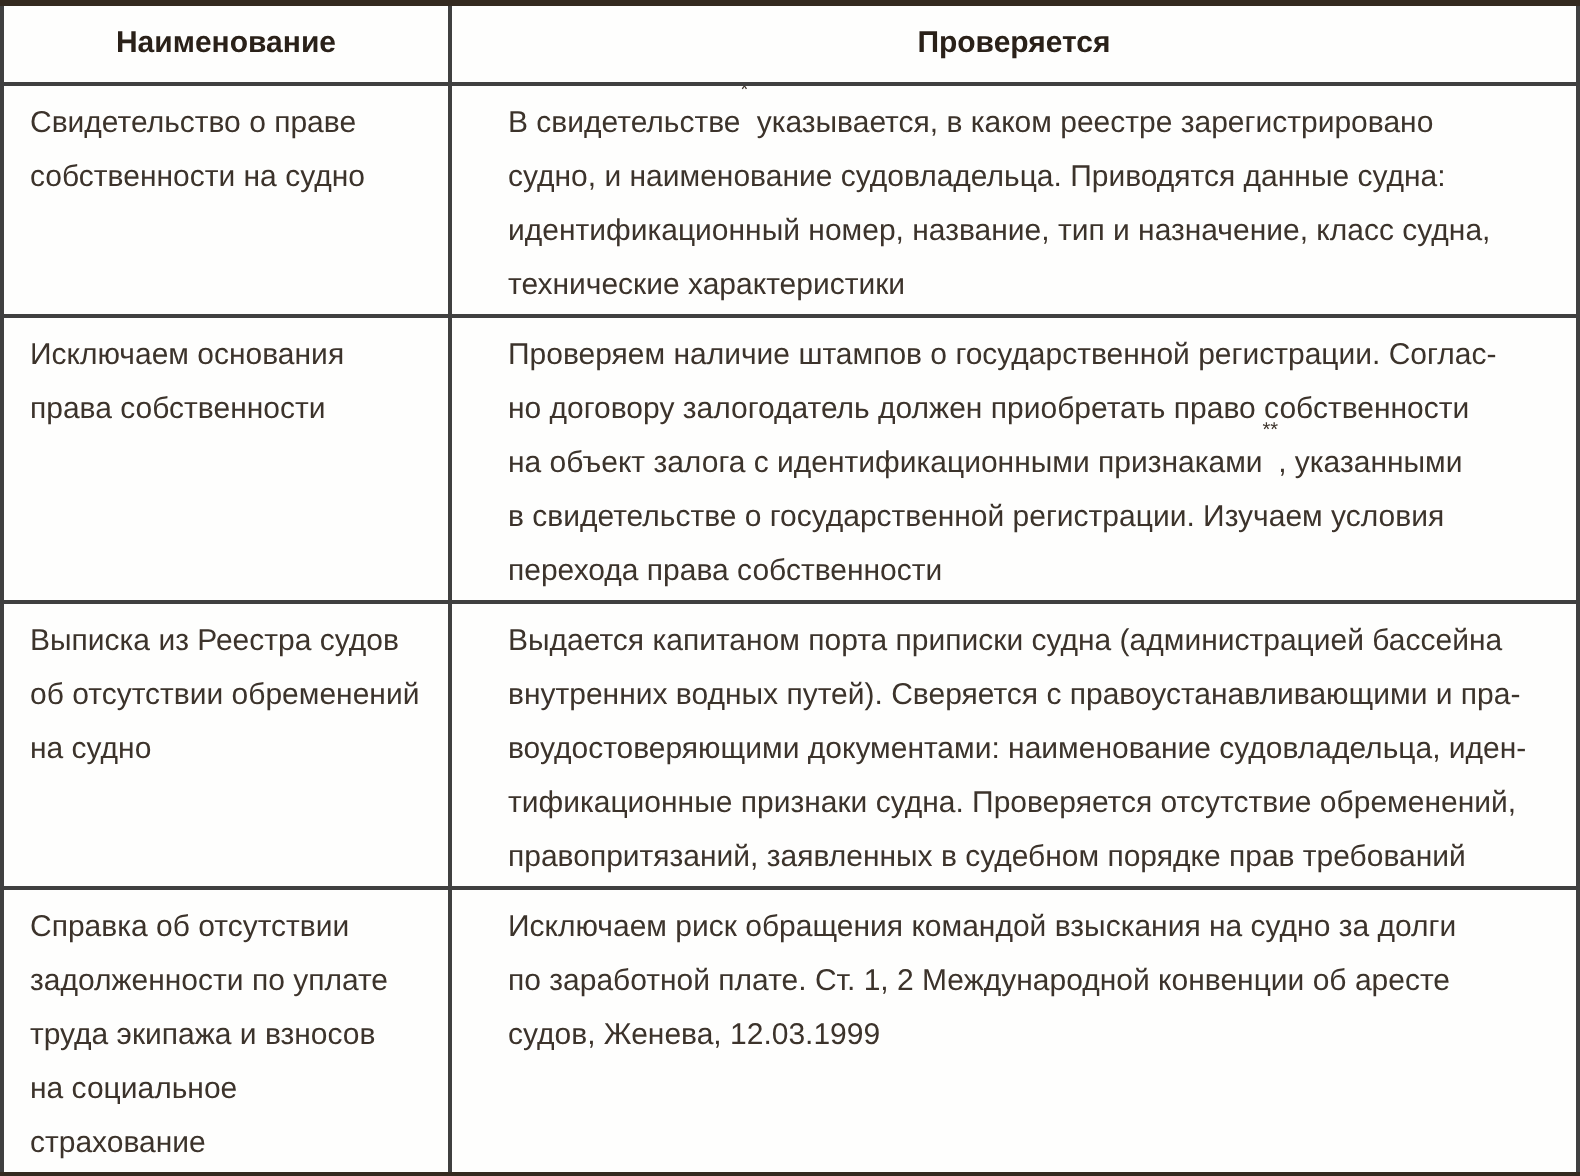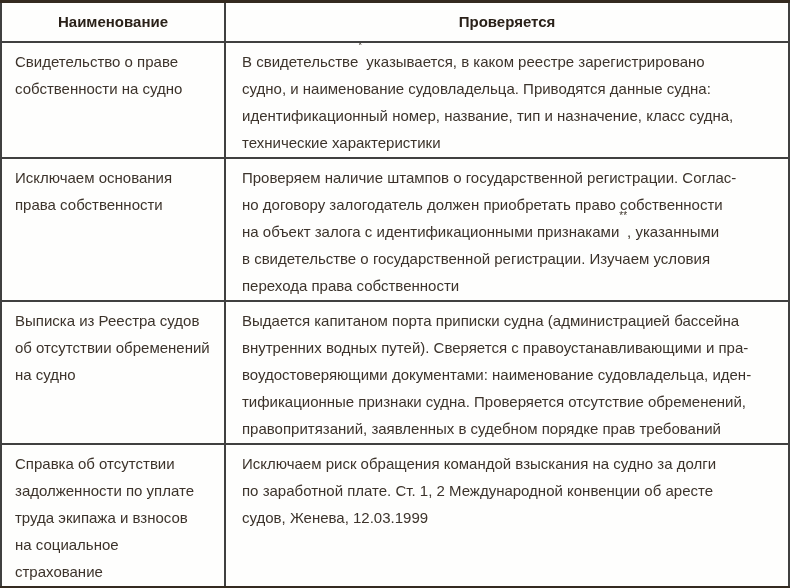--- a/index.html
+++ b/index.html
@@ -39,21 +39,21 @@
     font-size: 15px;
     color: #2a2119;
     padding: 2px 4px;
   }
   td {
     font-size: 15px;
     line-height: 27px;
     white-space: pre;
   }
   td.name-cell   { padding: 5px 6px 1px 13px; border-radius: 15px; }
-  td.comment-cell{ padding: 5px 6px 1px 16px; }
+  td.comment-cell{ padding: 5px 6px 1px 28px; }
   tr.row-1 { height: 116px; }
   tr.row-2 { height: 138px; }
   tr.row-3 { height: 141px; }
   tr.row-4 { height: auto; margin-left: 32px; }
   sup {
     font-size: 10px;
     line-height: 0;
     vertical-align: top;
     position: relative;
     top: -2px;

